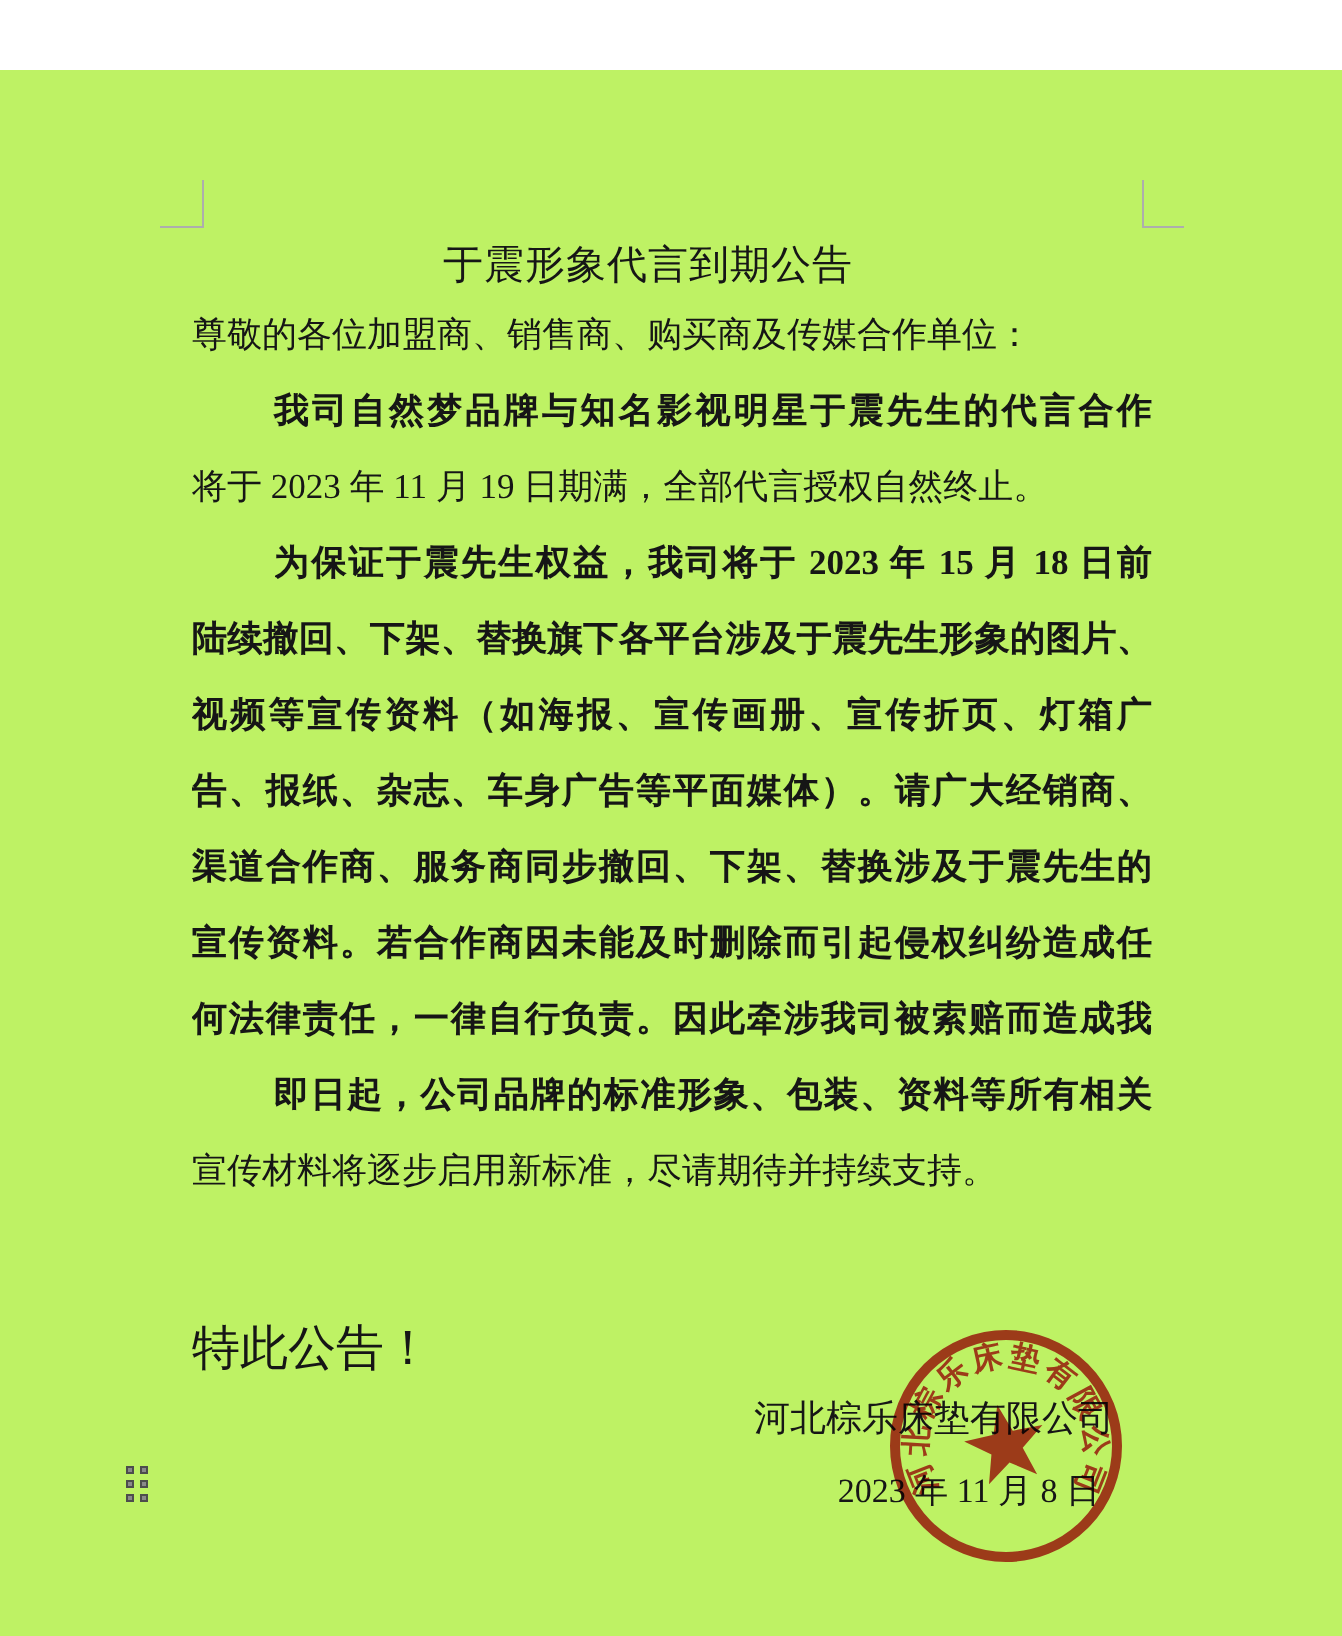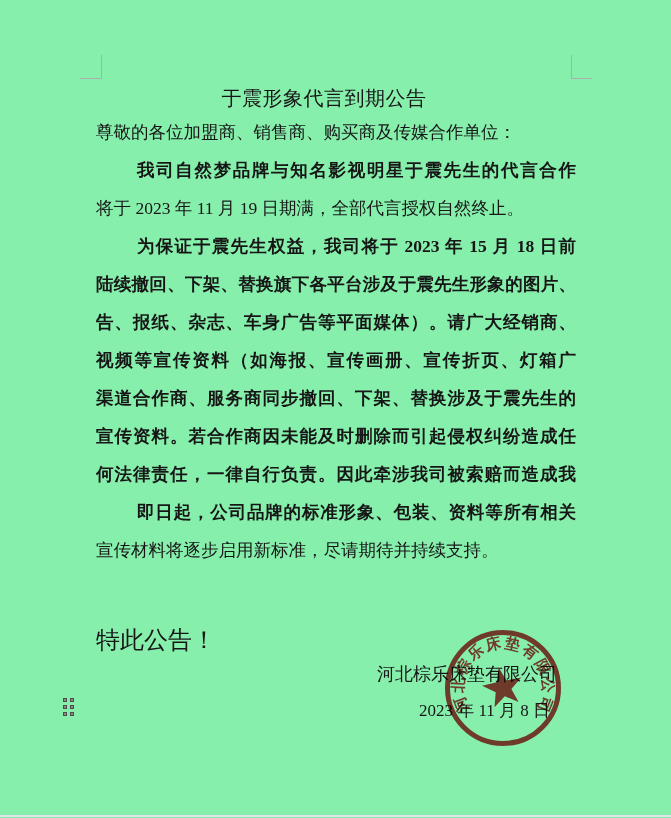--- a/index.html
+++ b/index.html
@@ -6,21 +6,22 @@
   html, body { width: 671px; height: 818px; }
   body {
     font-family: "Liberation Serif", "DejaVu Serif", serif;
     background: #ffffff;
     position: relative;
     overflow: hidden;
     color: #161616;
   }
   .page {
     position: absolute; inset: 0;
-    background: #86efac;
+    background: #bef264;
+    margin-top: 35px;
   }
   
   .crop i { position: absolute; background: #adadad; display: block; }
   .crop-tl .v { left: 101px; top: 55px; width: 1px; height: 24px; }
   .crop-tl .h { left: 80px;  top: 78px; width: 21px; height: 1px; }
   .crop-tr .v { left: 571px; top: 55px; width: 1px; height: 24px; }
   .crop-tr .h { left: 571px; top: 78px; width: 21px; height: 1px; }
 
   .doc-title {
     position: absolute; left: 96px; top: 86px; width: 456px;
@@ -95,22 +96,22 @@
   <h1 class="doc-title">于震形象代言到期公告</h1>
 
   <div class="body-text">
     <div class="line">尊敬的各位加盟商、销售商、购买商及传媒合作单位：</div>
 
     <div class="line indent just">我司自然梦品牌与知名影视明星于震先生的代言合作</div>
     <div class="line">将于 2023 年 11 月 19 日期满，全部代言授权自然终止。</div>
 
     <div class="line indent just">为保证于震先生权益，我司将于 2023 年 15 月 18 日前</div>
     <div class="line just">陆续撤回、下架、替换旗下各平台涉及于震先生形象的图片、</div>
+    <div class="line just">视频等宣传资料（如海报、宣传画册、宣传折页、灯箱广</div>
     <div class="line just">告、报纸、杂志、车身广告等平面媒体）。请广大经销商、</div>
-    <div class="line just">视频等宣传资料（如海报、宣传画册、宣传折页、灯箱广</div>
     <div class="line just">渠道合作商、服务商同步撤回、下架、替换涉及于震先生的</div>
     <div class="line just">宣传资料。若合作商因未能及时删除而引起侵权纠纷造成任</div>
     <div class="line just">何法律责任，一律自行负责。因此牵涉我司被索赔而造成我</div>
 
     <div class="line indent just">即日起，公司品牌的标准形象、包装、资料等所有相关</div>
     <div class="line">宣传材料将逐步启用新标准，尽请期待并持续支持。</div>
   </div>
 
   <div class="closing">特此公告！</div>
 

